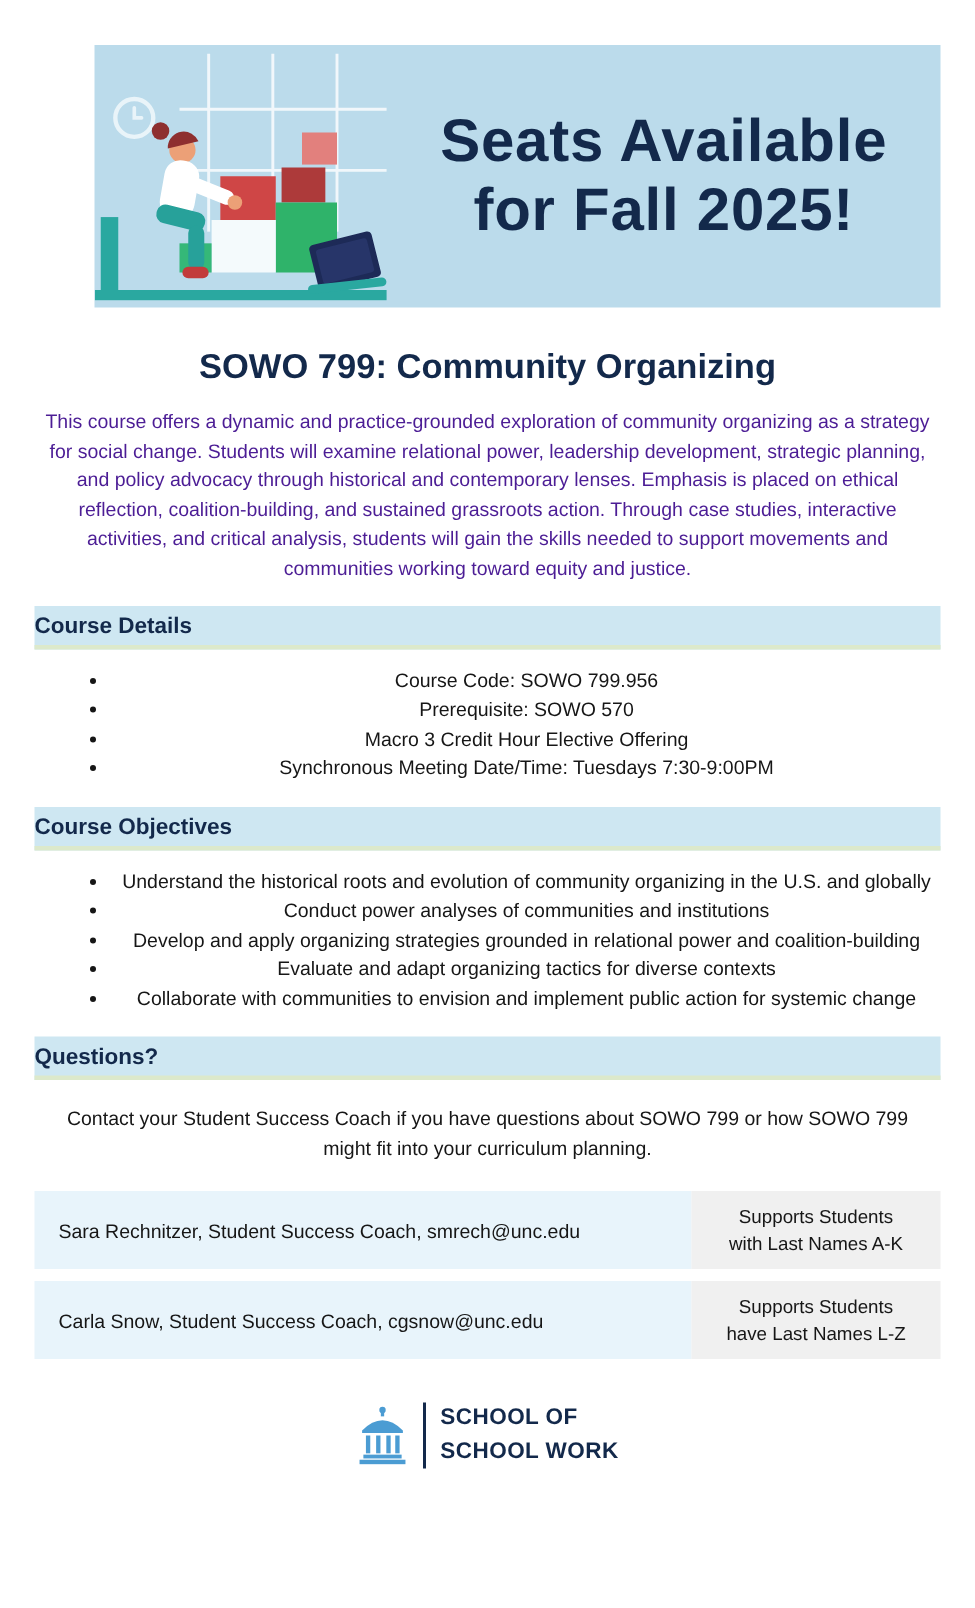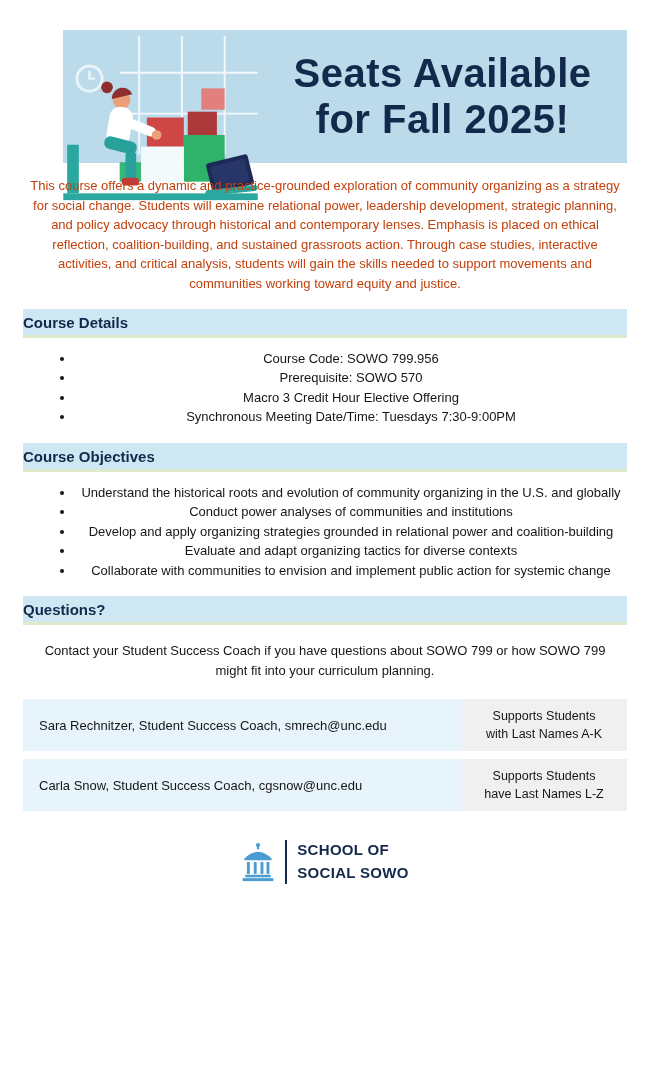--- a/index.html
+++ b/index.html
@@ -10,31 +10,31 @@
     --bar-border:#DCE9CB;
     --cell-blue:#E8F4FB;
     --cell-gray:#F0F0F0;
   }
   html,body{margin:0;padding:0;background:#ffffff;}
   body{font-family:"Liberation Sans",sans-serif;color:#1b1b1b;}
   .flyer{width:650px;height:1072px;margin:0 auto;box-sizing:border-box;
          padding:30px 23px 0;background:#ffffff;overflow:hidden;}
 
   
-  .banner{display:flex;height:133px;background:var(--banner-bg);margin-left:40px;}
+  .banner{display:flex;height:175px;background:var(--banner-bg);margin-left:40px;}
   .banner-illustration{width:195px;height:175px;flex:0 0 auto;display:block;}
   .banner-headline{flex:1;display:flex;flex-direction:column;justify-content:center;
     align-items:center;text-align:center;color:var(--navy);font-weight:bold;
     font-size:40px;line-height:1.14;letter-spacing:0.5px;}
 
   
   .page-title{margin-top:26px;text-align:center;color:var(--navy);
     font-size:23px;font-weight:bold;}
   .description{margin:13px auto 0;max-width:600px;font-size:13px;line-height:1.5;
-    text-align:center;color:#c2410c;}
+    text-align:center;color:#4c1d95;}
   .section-bar{margin-top:16px;background:var(--bar-bg);
     border-bottom:3px solid var(--bar-border);
     text-align:left;font-weight:bold;color:var(--navy);font-size:15px;
     padding:5px 0 4px;}
   ul.bullets{margin:12px 0 4px;padding-left:52px;font-size:13px;line-height:1.42;
     color:#161616;text-align:center;}
   ul.bullets li{margin:1px 0;}
   .questions-text{margin:16px auto 0;max-width:575px;font-size:13px;line-height:1.55;
     text-align:center;color:#161616;}
 
@@ -107,20 +107,21 @@
         <rect x="64" y="124" width="11" height="30" rx="5" fill="#27a19a"></rect>
         <rect x="60" y="152" width="18" height="8" rx="4" fill="#c23b3b"></rect>
       </g>
     </svg>
     <div class="banner-headline">
       <span>Seats Available</span>
       <span>for Fall 2025!</span>
     </div>
   </div>
 
+  <div class="page-title">SOWO 799: Community Organizing</div>
   <p class="description">This course offers a dynamic and practice-grounded exploration of community organizing as a strategy for social change. Students will examine relational power, leadership development, strategic planning, and policy advocacy through historical and contemporary lenses. Emphasis is placed on ethical reflection, coalition-building, and sustained grassroots action. Through case studies, interactive activities, and critical analysis, students will gain the skills needed to support movements and communities working toward equity and justice.</p>
 
   <div class="section-bar">Course Details</div>
   <ul class="bullets">
     <li>Course Code: SOWO 799.956</li>
     <li>Prerequisite: SOWO 570</li>
     <li>Macro 3 Credit Hour Elective Offering</li>
     <li>Synchronous Meeting Date/Time: Tuesdays 7:30-9:00PM</li>
   </ul>
 
@@ -161,17 +162,17 @@
       <rect x="7" y="24" width="3.4" height="14"></rect>
       <rect x="15" y="24" width="3.4" height="14"></rect>
       <rect x="23" y="24" width="3.4" height="14"></rect>
       <rect x="30" y="24" width="3.4" height="14"></rect>
       <rect x="5" y="39" width="30" height="3"></rect>
       <rect x="2" y="43" width="36" height="3.5"></rect>
     </svg>
     <span class="logo-divider"></span>
     <span class="school-name">
       <span>SCHOOL OF</span>
-      <span>SOCIAL SOWO</span>
+      <span>SCHOOL WORK</span>
     </span>
   </div>
 
 </div>
 
 </body></html>

